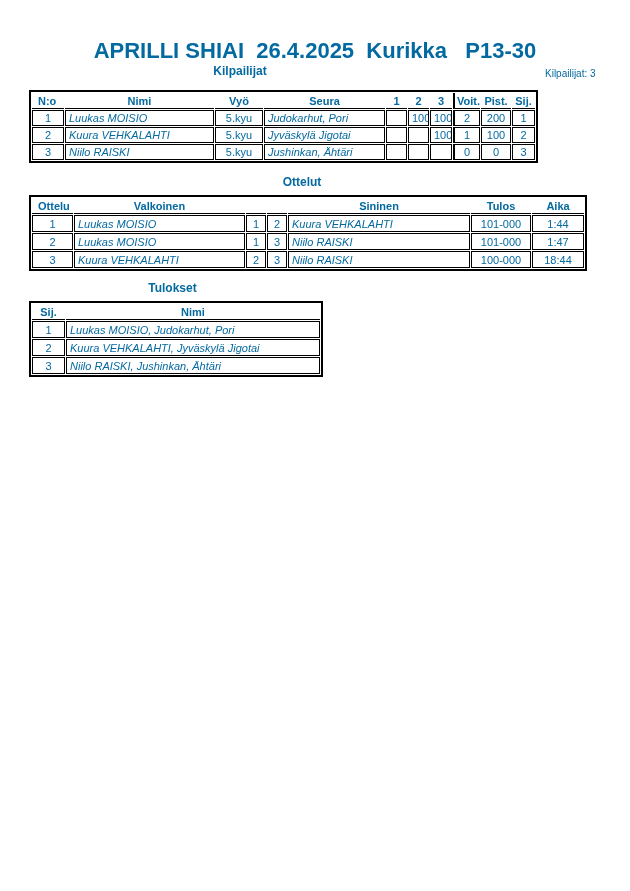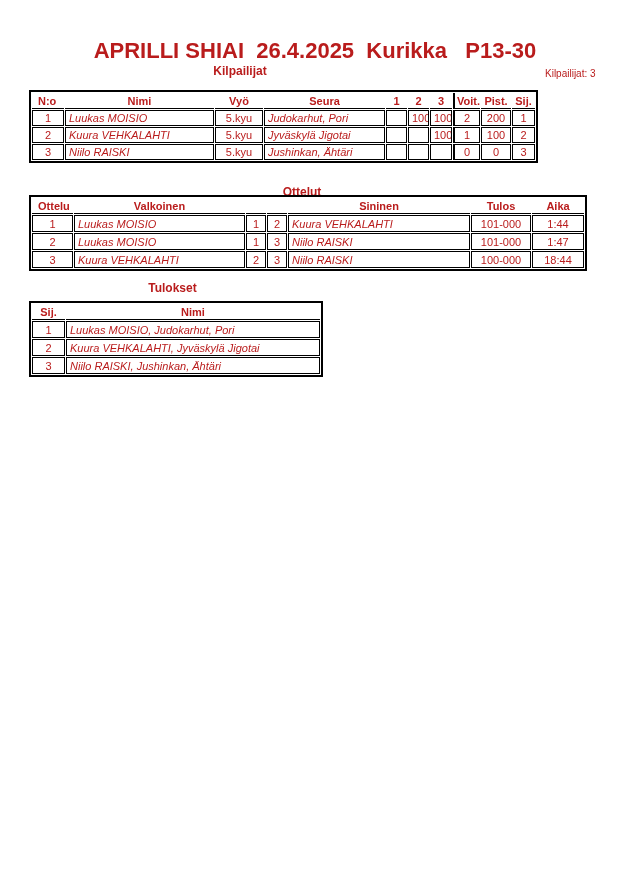--- a/index.html
+++ b/index.html
@@ -1,37 +1,37 @@
 <!DOCTYPE html>
 <html><head>
 <meta charset="utf-8">
 <style>
   html,body { margin:0; padding:0; background:#fff; }
   .page {
     position:relative;
     width:630px; height:761px;
     background:#ffffff;
-    color:#b91c1c;
+    color:#0369a1;
     font-family:"Liberation Sans","DejaVu Sans",sans-serif;
     overflow:hidden;
   }
   .doc-title {
     position:absolute; top:38px; left:0; width:630px;
     text-align:center;
     font-size:22px; font-weight:bold;
     white-space:pre;
   }
   .sec-heading {
     position:absolute;
     font-size:12px; font-weight:bold;
     text-align:center;
     white-space:pre;
   }
   #h-kilpailijat { top:64px; left:0; width:480px; }
-  #h-ottelut     { top:185px; left:29px; width:546px; }
+  #h-ottelut     { top:175px; left:29px; width:546px; }
   #h-tulokset    { top:281px; left:29px; width:287px;text-align:center; }
   .count-label {
     position:absolute; top:68px; left:545px;
     font-size:10px;
   }
   table.sheet {
     position:absolute;
     border-collapse:separate;
     border-spacing:1px;
     border:2px solid #000;

